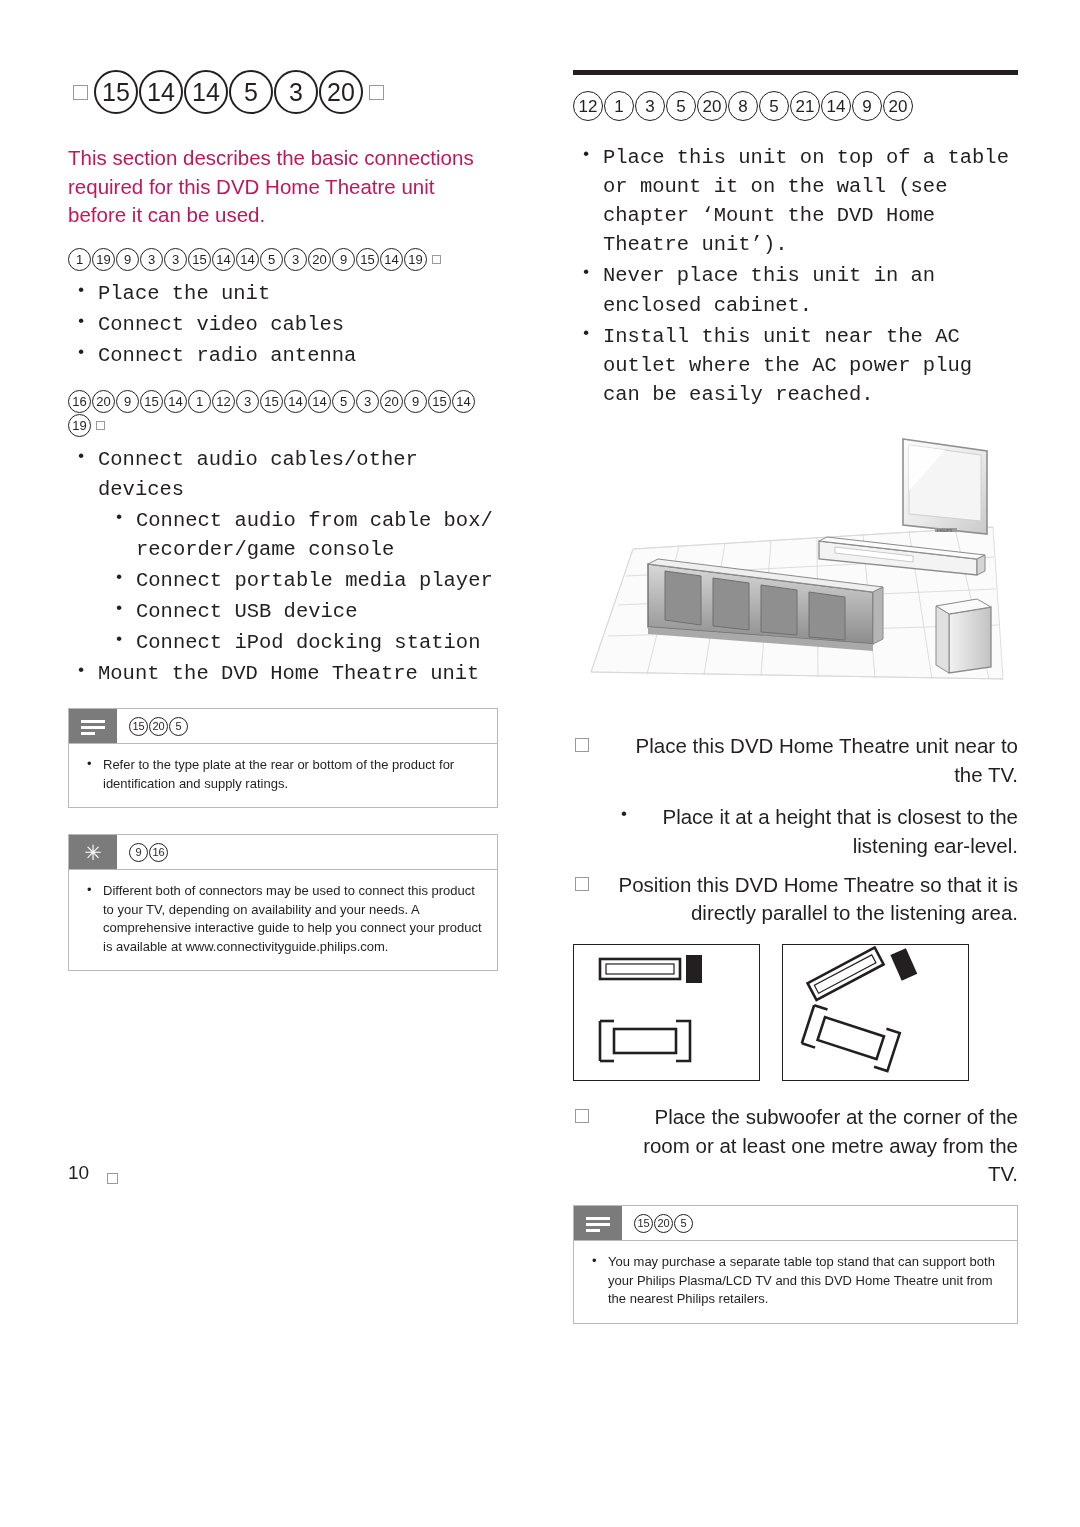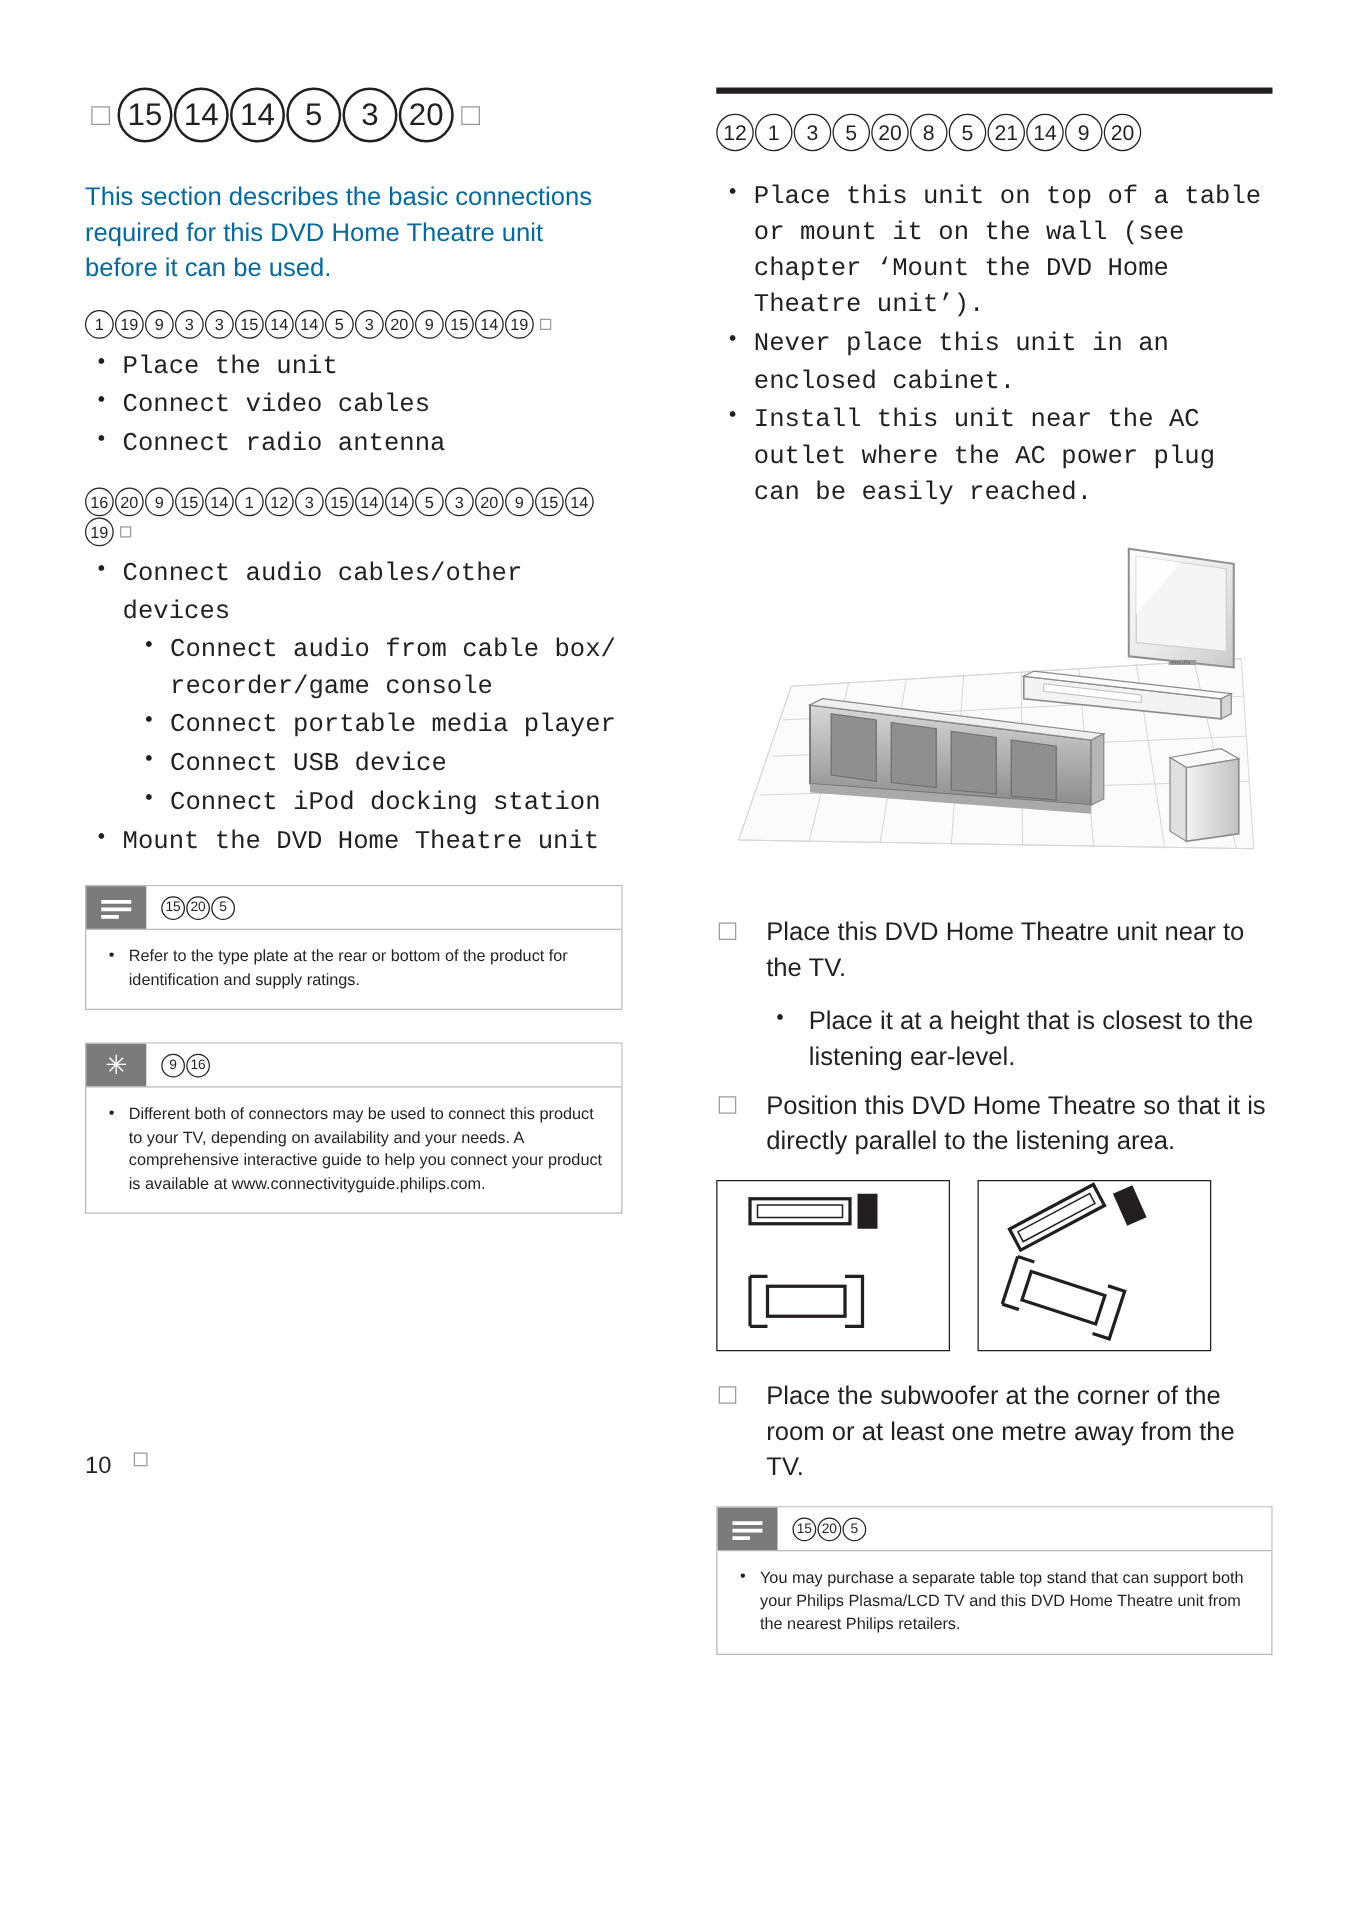--- a/index.html
+++ b/index.html
@@ -87,21 +87,21 @@
     font-size: 13px;
     border-width: 1.4px;
   }
   .subhead .sq { width: 9px; height: 9px; margin-left: 4px; }
   .subhead { margin-bottom: 8px; }
 
   p.body {
     font-size: 20.5px;
     line-height: 1.40;
     margin: 0 0 18px 0;
-    color: #0369a1;
+    color: #be185d;
     font-weight: 300;
   }
 
   ul.bul {
     list-style: none;
     margin: 0 0 20px 0;
     padding: 0;
     font-family: Liberation Mono, monospace;
   }
   ul.bul li {
@@ -132,20 +132,21 @@
     list-style: none;
     margin: 0 0 16px 0;
     padding: 0;
   }
   ul.sqlist li {
     font-size: 20.5px;
     line-height: 1.40;
     margin: 0 0 14px 0;
     padding-left: 40px;
     position: relative;
+    text-align: right;
   }
   ul.sqlist li .marker {
     position: absolute;
     left: 2px;
     top: 6px;
     width: 14px; height: 14px;
     border: 1.4px solid #9a9a9a;
     box-sizing: border-box;
   }
   ul.sqlist li.sub {
@@ -246,21 +247,21 @@
     position: relative;
     background: #fff;
   }
 
   
   .footer {
     position: absolute;
     left: 68px;
     bottom: 55px;
     display: flex;
-    align-items: flex-start;
+    align-items: flex-end;
     gap: 18px;
     font-size: 19px;
     color: #231f20;
   }
   .footer .sq { width: 11px; height: 11px; }
 </style>
 </head>
 <body>
 
 <div class="page">

